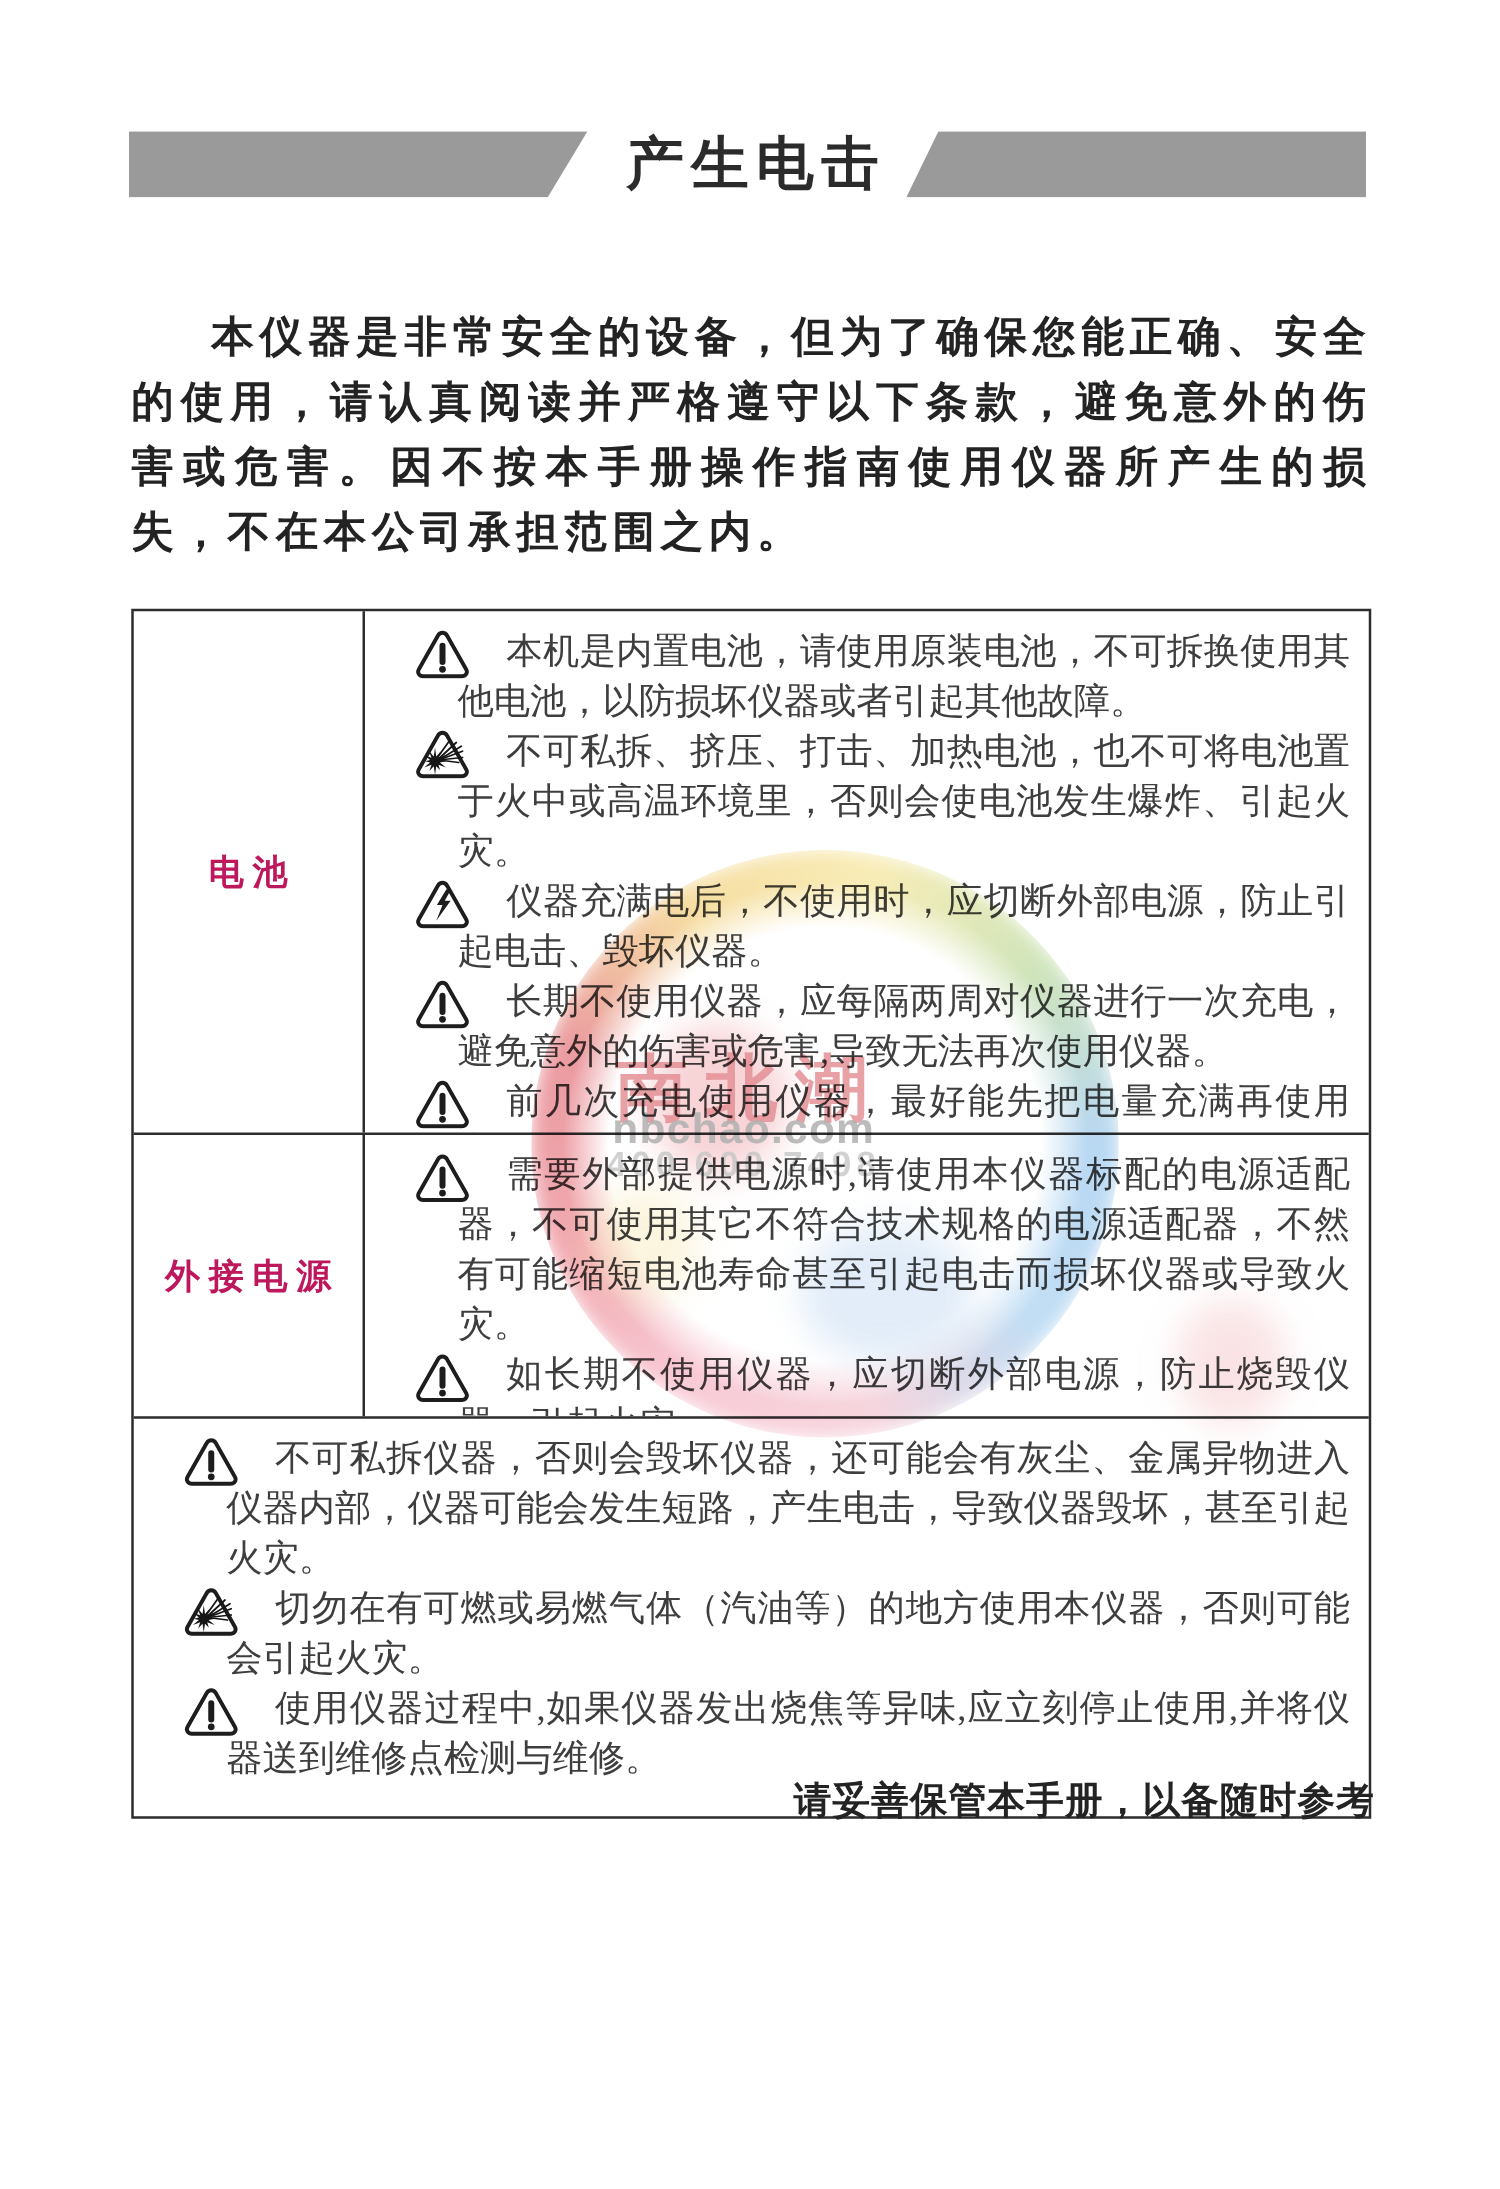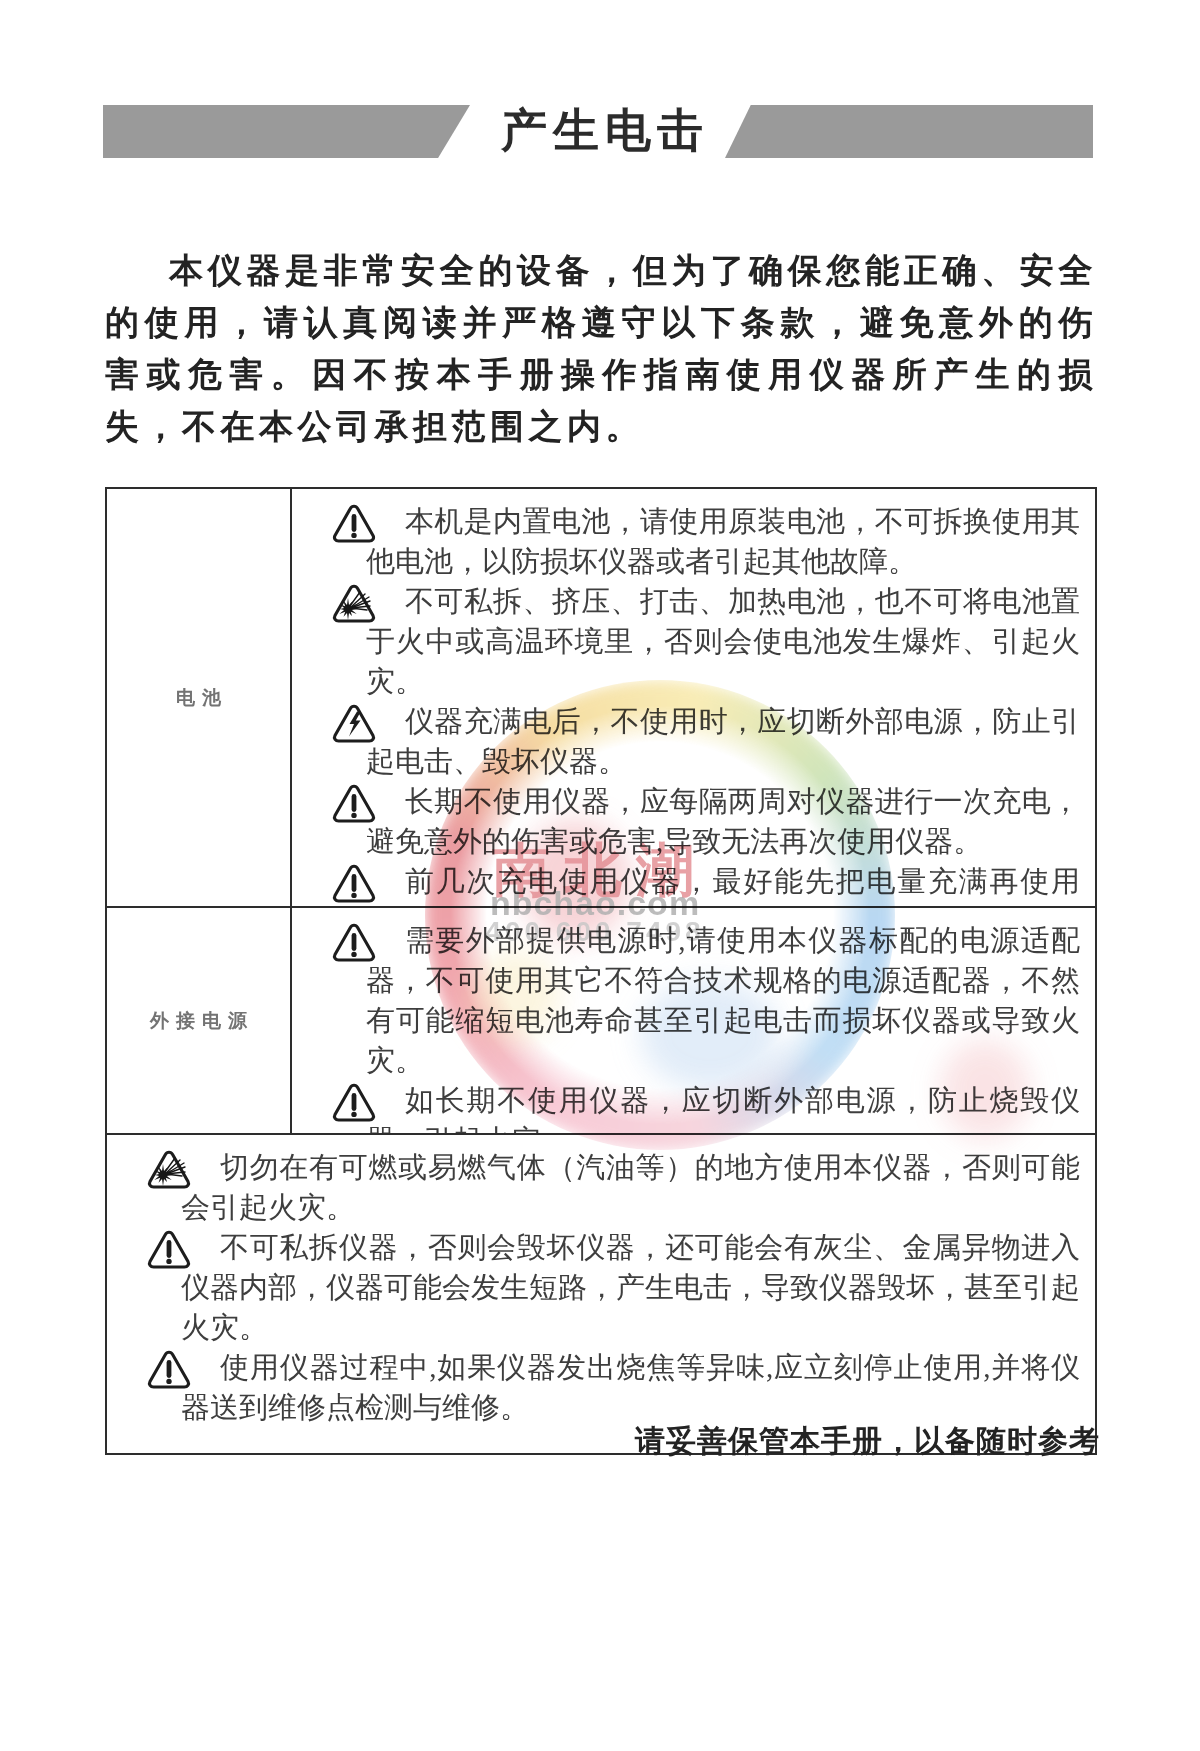--- a/index.html
+++ b/index.html
@@ -34,21 +34,21 @@
     border:2px solid #2d2d2d; display:flex; flex-direction:column;
   }
   .srow { display:flex; width:100%; }
   .srow + .srow { border-top:2px solid #2d2d2d; }
   .srow:nth-child(1){ height:417px; }
   .srow:nth-child(2){ height:227px; }
   .srow:nth-child(3){ height:320px; }
   .label-cell {
     width:185px; border-right:2px solid #2d2d2d; flex:none;
     display:flex; align-items:center; justify-content:center;
-    font-size:19px; font-weight:700; letter-spacing:7px; color:#737373;
+    font-size:28px; font-weight:700; letter-spacing:7px; color:#be185d;
     text-indent:7px; 
   }
   .content-cell { flex:1; padding:12px 15px 0 16px; overflow:hidden; }
   .warn-item { position:relative; padding-left:58px; }
   .warn-item p {
     font-family:"Liberation Serif", serif;
     font-size:29px; line-height:40px; color:#3e3e3e;
     text-align:justify; text-indent:39px; word-break:break-all;
   }
   .warn-icon { position:absolute; left:24px; top:2px; width:44px; height:40px; }
@@ -190,42 +190,42 @@
             <p>如长期不使用仪器，应切断外部电源，防止烧毁仪器、引起火灾。</p>
           </div>
         </div>
       </div>
       <div class="srow">
         <div class="content-cell">
           <div class="warn-item">
             <span class="warn-icon">
               <svg viewBox="0 0 44 40">
                 <path d="M22 3.2 C23.5 3.2 24.8 4 25.6 5.4 L41 32.6 C42.5 35.3 40.5 38 37.4 38 L6.6 38 C3.5 38 1.5 35.3 3 32.6 L18.4 5.4 C19.2 4 20.5 3.2 22 3.2 Z" fill="none" stroke="#1d1d1d" stroke-width="3.1" stroke-linejoin="round"></path>
+                <path d="M22 13.5 L22 26.5" stroke="#1d1d1d" stroke-width="4.8" stroke-linecap="round"></path>
+                <circle cx="22" cy="32.4" r="2.7" fill="#1d1d1d"></circle>
+              </svg>
+            </span>
+            <p>不可私拆仪器，否则会毁坏仪器，还可能会有灰尘、金属异物进入仪器内部，仪器可能会发生短路，产生电击，导致仪器毁坏，甚至引起火灾。</p>
+          </div>
+          <div class="warn-item">
+            <span class="warn-icon">
+              <svg viewBox="0 0 44 40">
+                <path d="M22 3.2 C23.5 3.2 24.8 4 25.6 5.4 L41 32.6 C42.5 35.3 40.5 38 37.4 38 L6.6 38 C3.5 38 1.5 35.3 3 32.6 L18.4 5.4 C19.2 4 20.5 3.2 22 3.2 Z" fill="none" stroke="#1d1d1d" stroke-width="3.1" stroke-linejoin="round"></path>
                 <polygon fill="#161616" points="25,26 19.9,27 24.7,31 18.8,28.8 20,32.9 17,29.9 16,37 15,29.9 11.5,33.8 13.2,28.8 7.3,31 12.1,27 8,26 12.1,25 8.2,21.5 13.2,23.2 11,17.3 15,22.1 16,15 17,22.1 20.5,18.2 18.8,23.2 24.7,21 19.9,25"></polygon>
                 <g stroke="#161616" stroke-width="1.4" stroke-linecap="round">
                   <path d="M19 25 L37 14"></path>
                   <path d="M19 25 L38 18"></path>
                   <path d="M19 25 L38 23"></path>
                   <path d="M19 25 L35 27"></path>
                   <path d="M19 24 L33 11"></path>
                   <path d="M18 23 L28 9"></path>
                 </g>
               </svg>
             </span>
             <p>切勿在有可燃或易燃气体（汽油等）的地方使用本仪器，否则可能会引起火灾。</p>
-          </div>
-          <div class="warn-item">
-            <span class="warn-icon">
-              <svg viewBox="0 0 44 40">
-                <path d="M22 3.2 C23.5 3.2 24.8 4 25.6 5.4 L41 32.6 C42.5 35.3 40.5 38 37.4 38 L6.6 38 C3.5 38 1.5 35.3 3 32.6 L18.4 5.4 C19.2 4 20.5 3.2 22 3.2 Z" fill="none" stroke="#1d1d1d" stroke-width="3.1" stroke-linejoin="round"></path>
-                <path d="M22 13.5 L22 26.5" stroke="#1d1d1d" stroke-width="4.8" stroke-linecap="round"></path>
-                <circle cx="22" cy="32.4" r="2.7" fill="#1d1d1d"></circle>
-              </svg>
-            </span>
-            <p>不可私拆仪器，否则会毁坏仪器，还可能会有灰尘、金属异物进入仪器内部，仪器可能会发生短路，产生电击，导致仪器毁坏，甚至引起火灾。</p>
           </div>
           <div class="warn-item">
             <span class="warn-icon">
               <svg viewBox="0 0 44 40">
                 <path d="M22 3.2 C23.5 3.2 24.8 4 25.6 5.4 L41 32.6 C42.5 35.3 40.5 38 37.4 38 L6.6 38 C3.5 38 1.5 35.3 3 32.6 L18.4 5.4 C19.2 4 20.5 3.2 22 3.2 Z" fill="none" stroke="#1d1d1d" stroke-width="3.1" stroke-linejoin="round"></path>
                 <path d="M22 13.5 L22 26.5" stroke="#1d1d1d" stroke-width="4.8" stroke-linecap="round"></path>
                 <circle cx="22" cy="32.4" r="2.7" fill="#1d1d1d"></circle>
               </svg>
             </span>
             <p>使用仪器过程中,如果仪器发出烧焦等异味,应立刻停止使用,并将仪器送到维修点检测与维修。</p>

